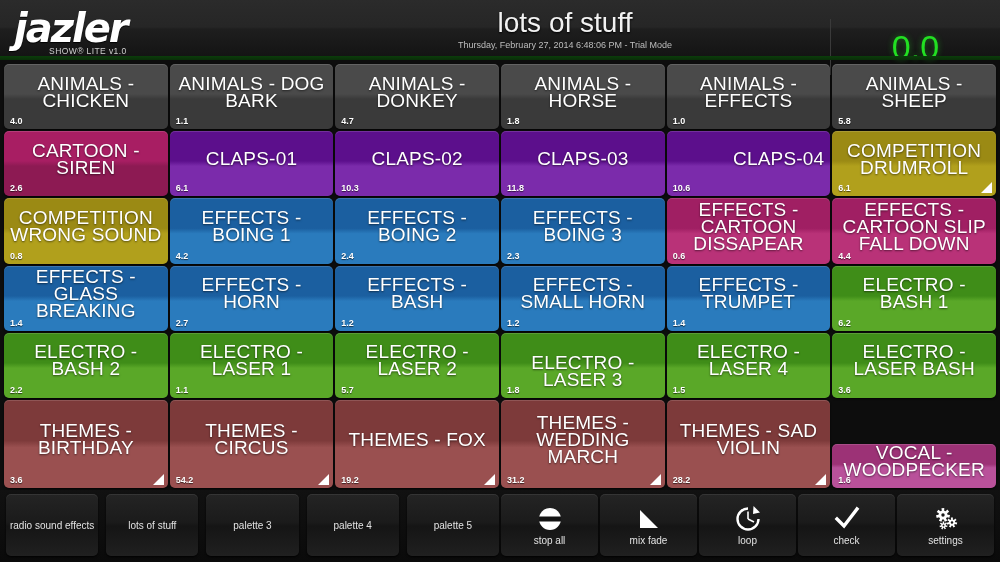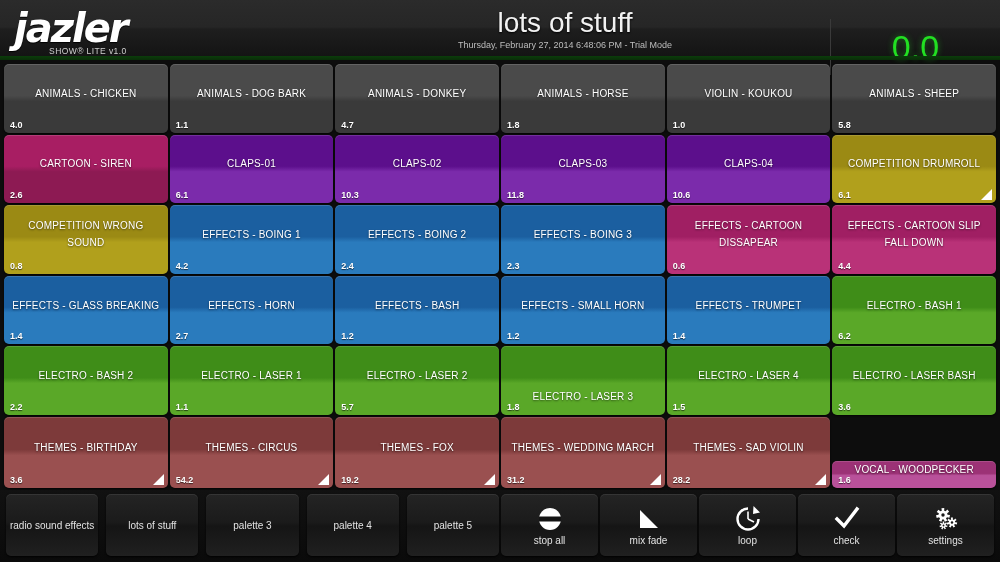--- a/index.html
+++ b/index.html
@@ -57,21 +57,21 @@
   }
   .row{ display:flex; flex:1; gap:2px; }
   .pad{
     position:relative; flex:1; border-radius:5px;
     display:flex; align-items:center; justify-content:center;
     padding:0 6px 10px 6px; cursor:pointer;
     box-shadow:inset 0 1px 0 rgba(255,255,255,.14), 0 1px 2px rgba(0,0,0,.8);
     overflow:hidden;
   }
   .pad-title{
-    font-size:10px; color:#fff; text-align:center; line-height:17px;
+    font-size:19px; color:#fff; text-align:center; line-height:17px;
     text-shadow:0 1px 2px rgba(0,0,0,.55); letter-spacing:.2px;
   }
   .pad-dur{
     position:absolute; left:6px; bottom:3px;
     font-size:9px; font-weight:bold; color:#fff;
     text-shadow:0 1px 1px rgba(0,0,0,.6);
   }
   .pad-tri{
     position:absolute; right:4px; bottom:3px;
     width:0; height:0;
@@ -137,21 +137,21 @@
         </div>
         <div class="pad" style="background: linear-gradient(rgb(74, 74, 74) 0%, rgb(74, 74, 74) 46%, rgb(58, 58, 58) 54%, rgb(58, 58, 58) 100%);">
           <div class="pad-title">ANIMALS - DONKEY</div>
           <div class="pad-dur">4.7</div>
         </div>
         <div class="pad" style="background: linear-gradient(rgb(74, 74, 74) 0%, rgb(74, 74, 74) 46%, rgb(58, 58, 58) 54%, rgb(58, 58, 58) 100%);">
           <div class="pad-title">ANIMALS - HORSE</div>
           <div class="pad-dur">1.8</div>
         </div>
         <div class="pad" style="background: linear-gradient(rgb(74, 74, 74) 0%, rgb(74, 74, 74) 46%, rgb(58, 58, 58) 54%, rgb(58, 58, 58) 100%);">
-          <div class="pad-title">VIOLIN - KOUKOU</div>
+          <div class="pad-title">ANIMALS - EFFECTS</div>
           <div class="pad-dur">1.0</div>
         </div>
         <div class="pad" style="background: linear-gradient(rgb(74, 74, 74) 0%, rgb(74, 74, 74) 46%, rgb(58, 58, 58) 54%, rgb(58, 58, 58) 100%);">
           <div class="pad-title">ANIMALS - SHEEP</div>
           <div class="pad-dur">5.8</div>
         </div>
       </div>
       <div class="row">
         <div class="pad" style="background: linear-gradient(rgb(168, 30, 99) 0%, rgb(168, 30, 99) 46%, rgb(141, 26, 83) 54%, rgb(141, 26, 83) 100%);">
           <div class="pad-title">CARTOON - SIREN</div>
@@ -162,21 +162,21 @@
           <div class="pad-dur">6.1</div>
         </div>
         <div class="pad" style="background: linear-gradient(rgb(92, 15, 140) 0%, rgb(92, 15, 140) 46%, rgb(123, 43, 171) 54%, rgb(123, 43, 171) 100%);">
           <div class="pad-title">CLAPS-02</div>
           <div class="pad-dur">10.3</div>
         </div>
         <div class="pad" style="background: linear-gradient(rgb(92, 15, 140) 0%, rgb(92, 15, 140) 46%, rgb(123, 43, 171) 54%, rgb(123, 43, 171) 100%);">
           <div class="pad-title">CLAPS-03</div>
           <div class="pad-dur">11.8</div>
         </div>
-        <div class="pad" style="background: linear-gradient(rgb(92, 15, 140) 0%, rgb(92, 15, 140) 46%, rgb(123, 43, 171) 54%, rgb(123, 43, 171) 100%);">
+        <div class="pad" style="background: linear-gradient(rgb(92, 15, 140) 0%, rgb(92, 15, 140) 46%, rgb(123, 43, 171) 54%, rgb(123, 43, 171) 100%); justify-content: flex-end;">
           <div class="pad-title">CLAPS-04</div>
           <div class="pad-dur">10.6</div>
         </div>
         <div class="pad" style="background: linear-gradient(rgb(155, 138, 20) 0%, rgb(155, 138, 20) 46%, rgb(177, 160, 28) 54%, rgb(177, 160, 28) 100%);">
           <div class="pad-title">COMPETITION DRUMROLL</div>
           <div class="pad-dur">6.1</div>
           <div class="pad-tri"></div>
         </div>
       </div>
       <div class="row">

